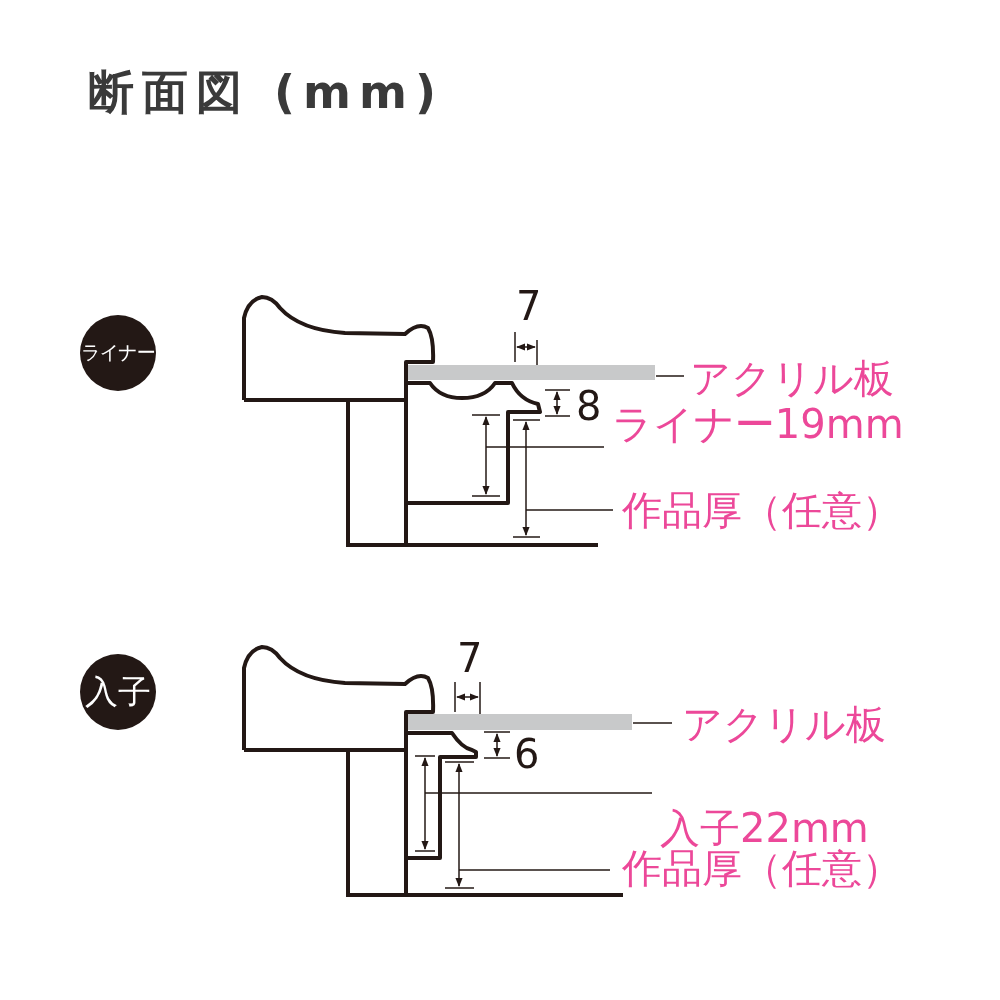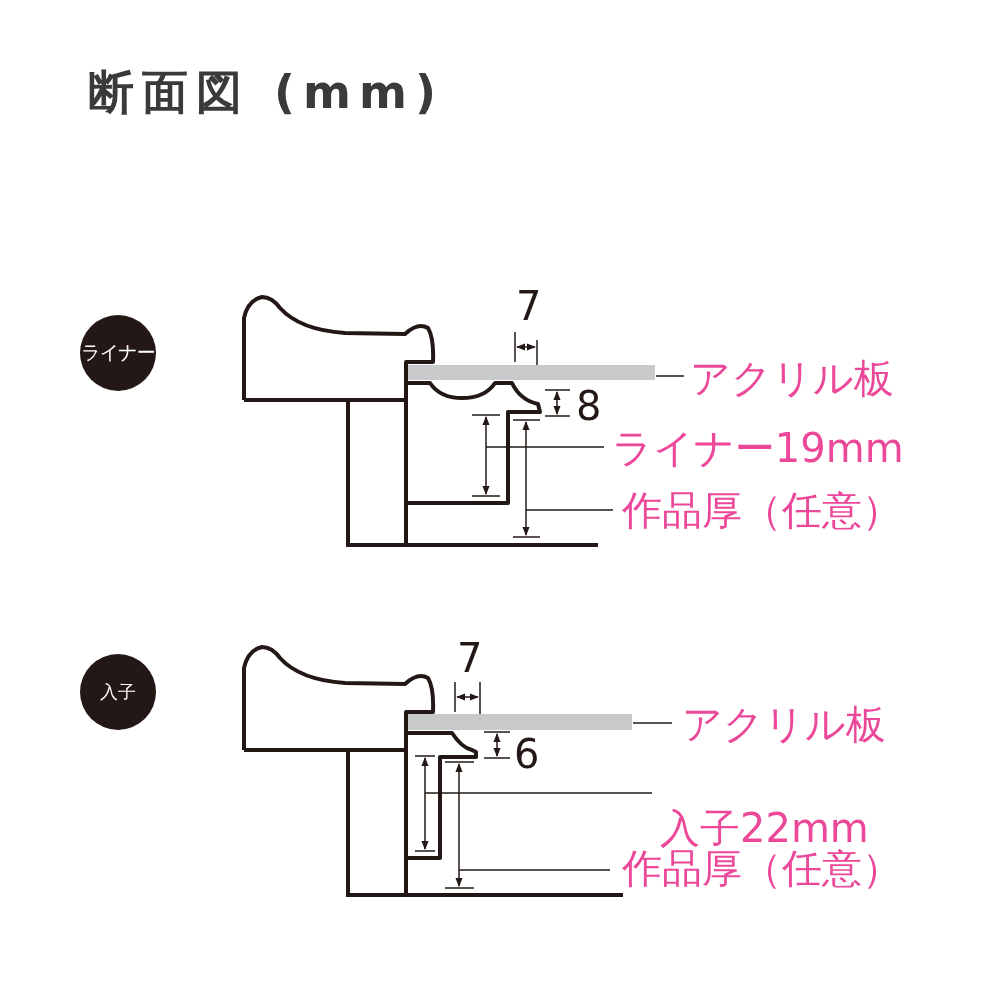--- a/index.html
+++ b/index.html
@@ -3,21 +3,21 @@
 <meta charset="utf-8">
 <style>
   html, body { margin: 0; padding: 0; background: #ffffff; }
   body { width: 1000px; height: 1000px; position: relative; overflow: hidden;
          font-family: "DejaVu Sans", "Liberation Sans", sans-serif; color: #231815; }
   .title { position: absolute; left: 88px; top: 62px; font-size: 46px; letter-spacing: 8px;
            color: #3a3a3a; font-weight: 700; }
   .badge { position: absolute; width: 76px; height: 76px; border-radius: 50%; background: #231815;
            color: #fff; display: flex; align-items: center; justify-content: center; }
   .badge.b1 { left: 80px; top: 315px; font-size: 19px; letter-spacing: -1px; }
-  .badge.b2 { left: 80px; top: 654px; font-size: 18px; }
+  .badge.b2 { left: 80px; top: 654px; font-size: 33px; }
   svg.diagram { position: absolute; left: 0; top: 0; }
   .lbl { position: absolute; font-size: 40px; color: #ec4899; white-space: nowrap; line-height: 1; }
   .num { position: absolute; font-size: 40px; color: #231815; line-height: 1; }
 </style>
 </head>
 <body>
 
 <div class="title">断面図 (mm)</div>
 
 <div class="badge b1">
@@ -94,20 +94,20 @@
     <line x1="459" y1="764" x2="459" y2="886" stroke="#231815" stroke-width="1.5" marker-start="url(#arr)" marker-end="url(#arr)"></line>
     <line x1="459" y1="870" x2="610" y2="870" stroke="#231815" stroke-width="1.5"></line>
 
     <line x1="633" y1="723" x2="672" y2="723" stroke="#231815" stroke-width="1.5"></line>
   </g>
 </svg>
 
 <div class="num" style="left:516px;top:286px;">7</div>
 <div class="num" style="left:576px;top:386px;">8</div>
 <div class="lbl" style="left:690px;top:358px;">アクリル板</div>
-<div class="lbl" style="left:612px;top:428px;">ライナー19mm</div>
+<div class="lbl" style="left:612px;top:404px;">ライナー19mm</div>
 <div class="lbl" style="left:622px;top:490px;">作品厚（任意）</div>
 
 <div class="num" style="left:457px;top:638px;">7</div>
 <div class="num" style="left:514px;top:734px;">6</div>
 <div class="lbl" style="left:682px;top:704px;">アクリル板</div>
 <div class="lbl" style="left:660px;top:808px;">入子22mm</div>
 <div class="lbl" style="left:622px;top:848px;">作品厚（任意）</div>
 
 </body></html>

